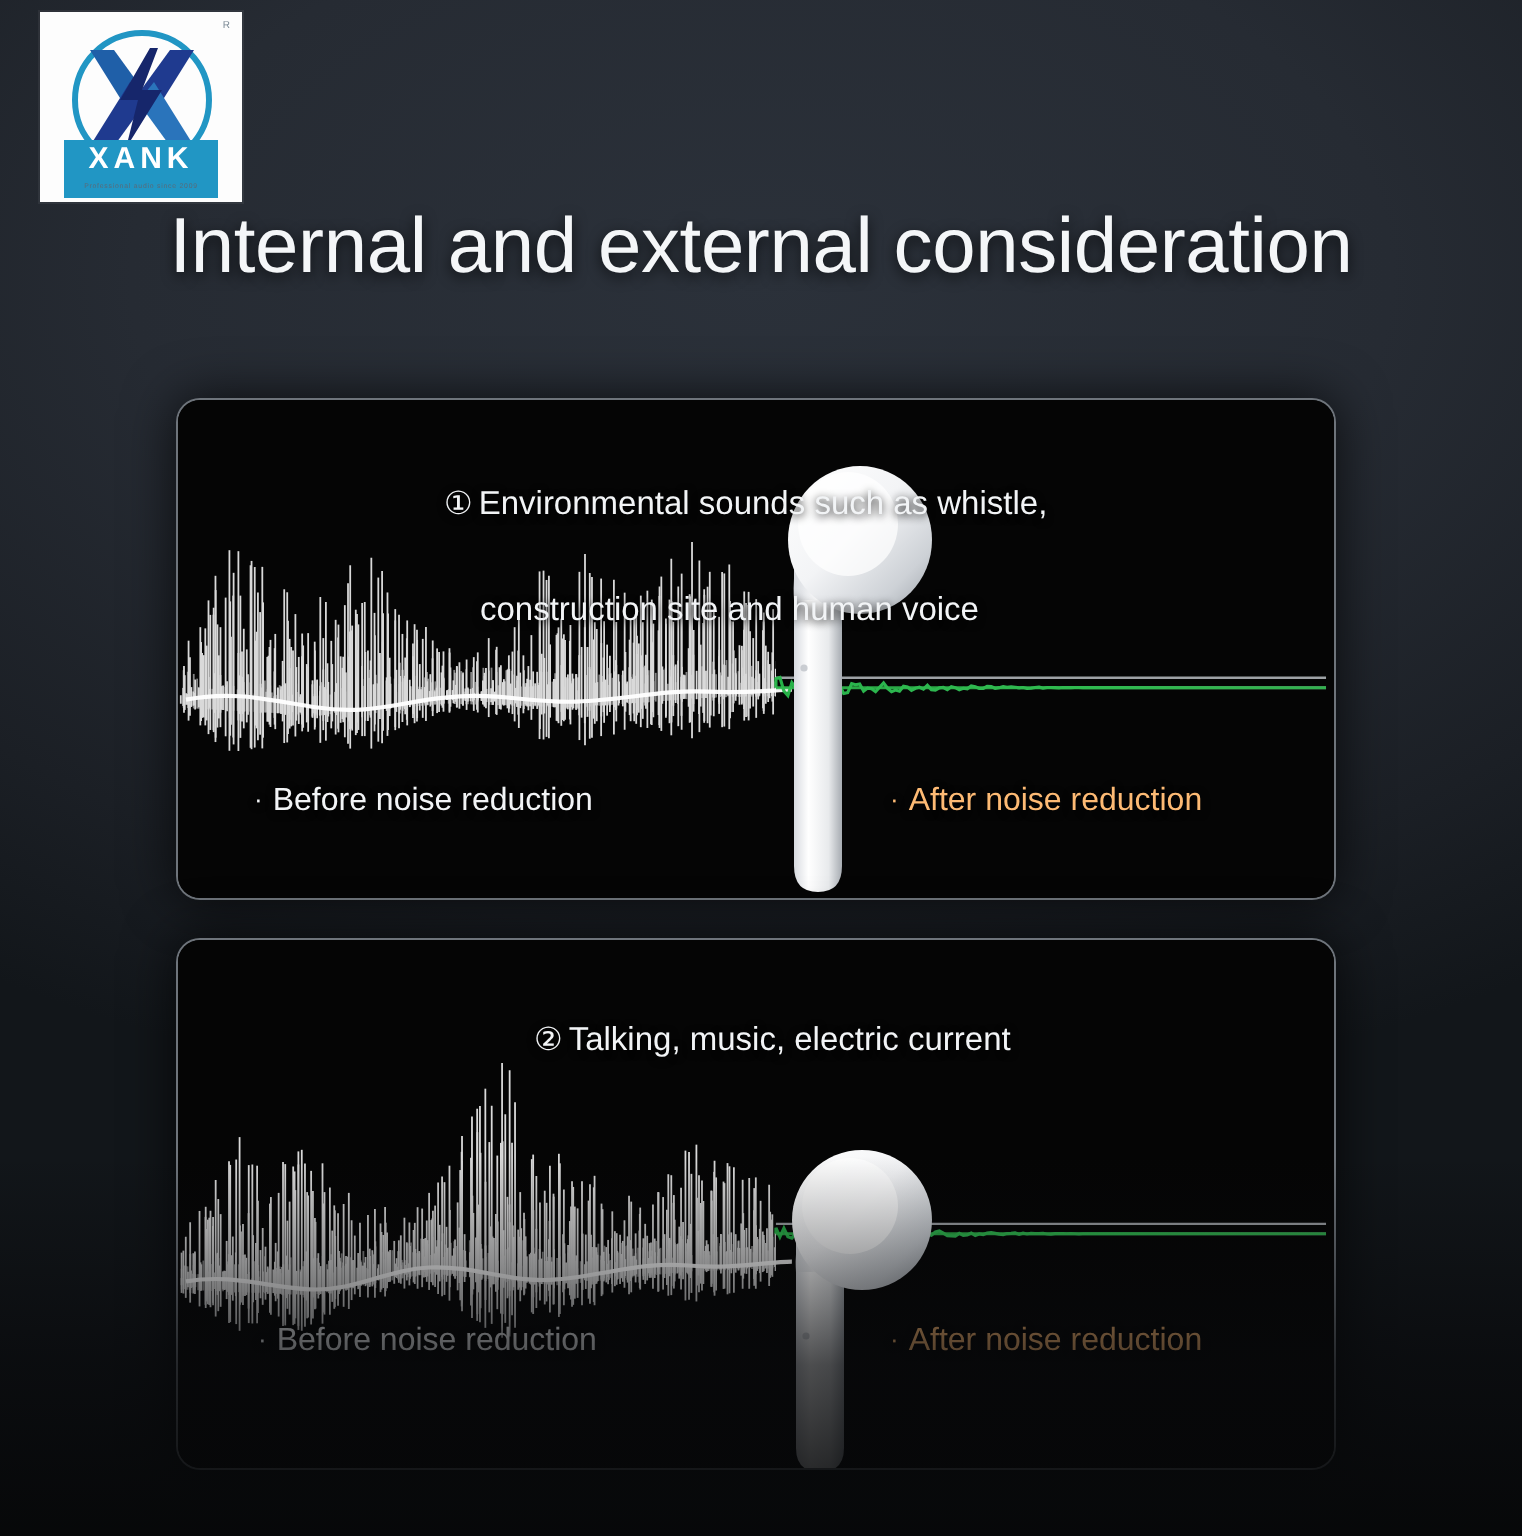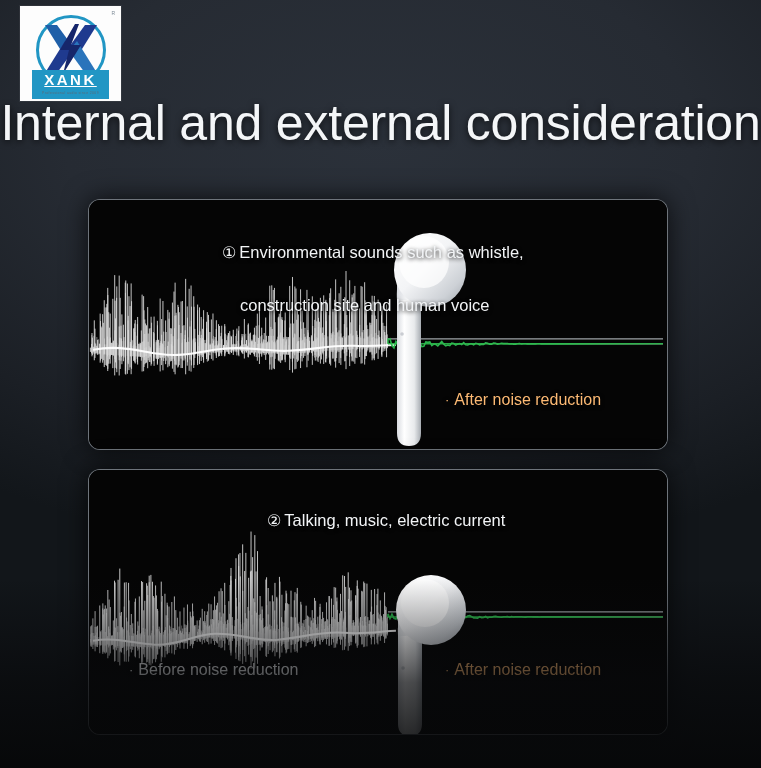--- a/index.html
+++ b/index.html
@@ -39,38 +39,38 @@
     border:3px solid #2196c4;
   }
   .logo-x {
     position:absolute; left:50%; top:17px; transform:translateX(-50%);
     width:56px; height:52px;
   }
   .logo-word {
     position:absolute; left:12px; right:12px; top:64px; height:29px;
     background:#2196c4; color:#ffffff;
     font-weight:bold; font-size:15px; letter-spacing:2.5px;
-    text-align:center; line-height:19px;text-decoration:underline;
+    text-align:center; line-height:19px;
   }
   .logo-tag {
     position:absolute; left:0; right:0; top:85px;
     text-align:center; font-size:3.4px; color:#5a6a78;
     letter-spacing:.4px; filter:blur(.35px);
   }
   .logo-sup {
     position:absolute; right:6px; top:4px;
     font-size:5px; color:#7d8b97; filter:blur(.3px);
   }
 
   
   .headline {
     position:absolute; left:0; right:0; top:99px;
     text-align:center; z-index:8;
     color:#f4f6f8;
-    font-size:50px; line-height:49px;
+    font-size:39px; line-height:49px;
     font-weight:400;
     letter-spacing:-.2px;
     text-shadow:0 2px 7px rgba(0,0,0,.7);
     font-family:"Liberation Sans", sans-serif;
   }
   .headline div { white-space:nowrap; }
 
   
   .panel {
     position:absolute; left:88px; width:580px;
@@ -871,20 +871,23 @@
         <ellipse cx="66" cy="62" rx="36" ry="37" fill="url(#budHead1)"></ellipse>
         <ellipse cx="60" cy="54" rx="25" ry="26" fill="#ffffff" opacity=".72"></ellipse>
 
         <circle cx="38" cy="126" r="1.8" fill="#c2c6cb" opacity=".85"></circle>
       </svg>
     </div>
 
     <div class="caption" id="cap1">
       <span class="num">①</span><span>Environmental sounds such as whistle,</span>
       <span class="l2">construction site and human voice</span>
+    </div>
+    <div class="lbl lbl-before" id="p1-before">
+      <span class="dot">·</span><span>Before noise reduction</span>
     </div>
     <div class="lbl lbl-after" id="p1-after">
       <span class="dot">·</span><span>After noise reduction</span>
     </div>
   </div>
 
   <div class="panel" id="panel2">
     <div class="panel-canvas">
       <svg viewBox="0 0 580 266" preserveAspectRatio="none">
         <defs>

